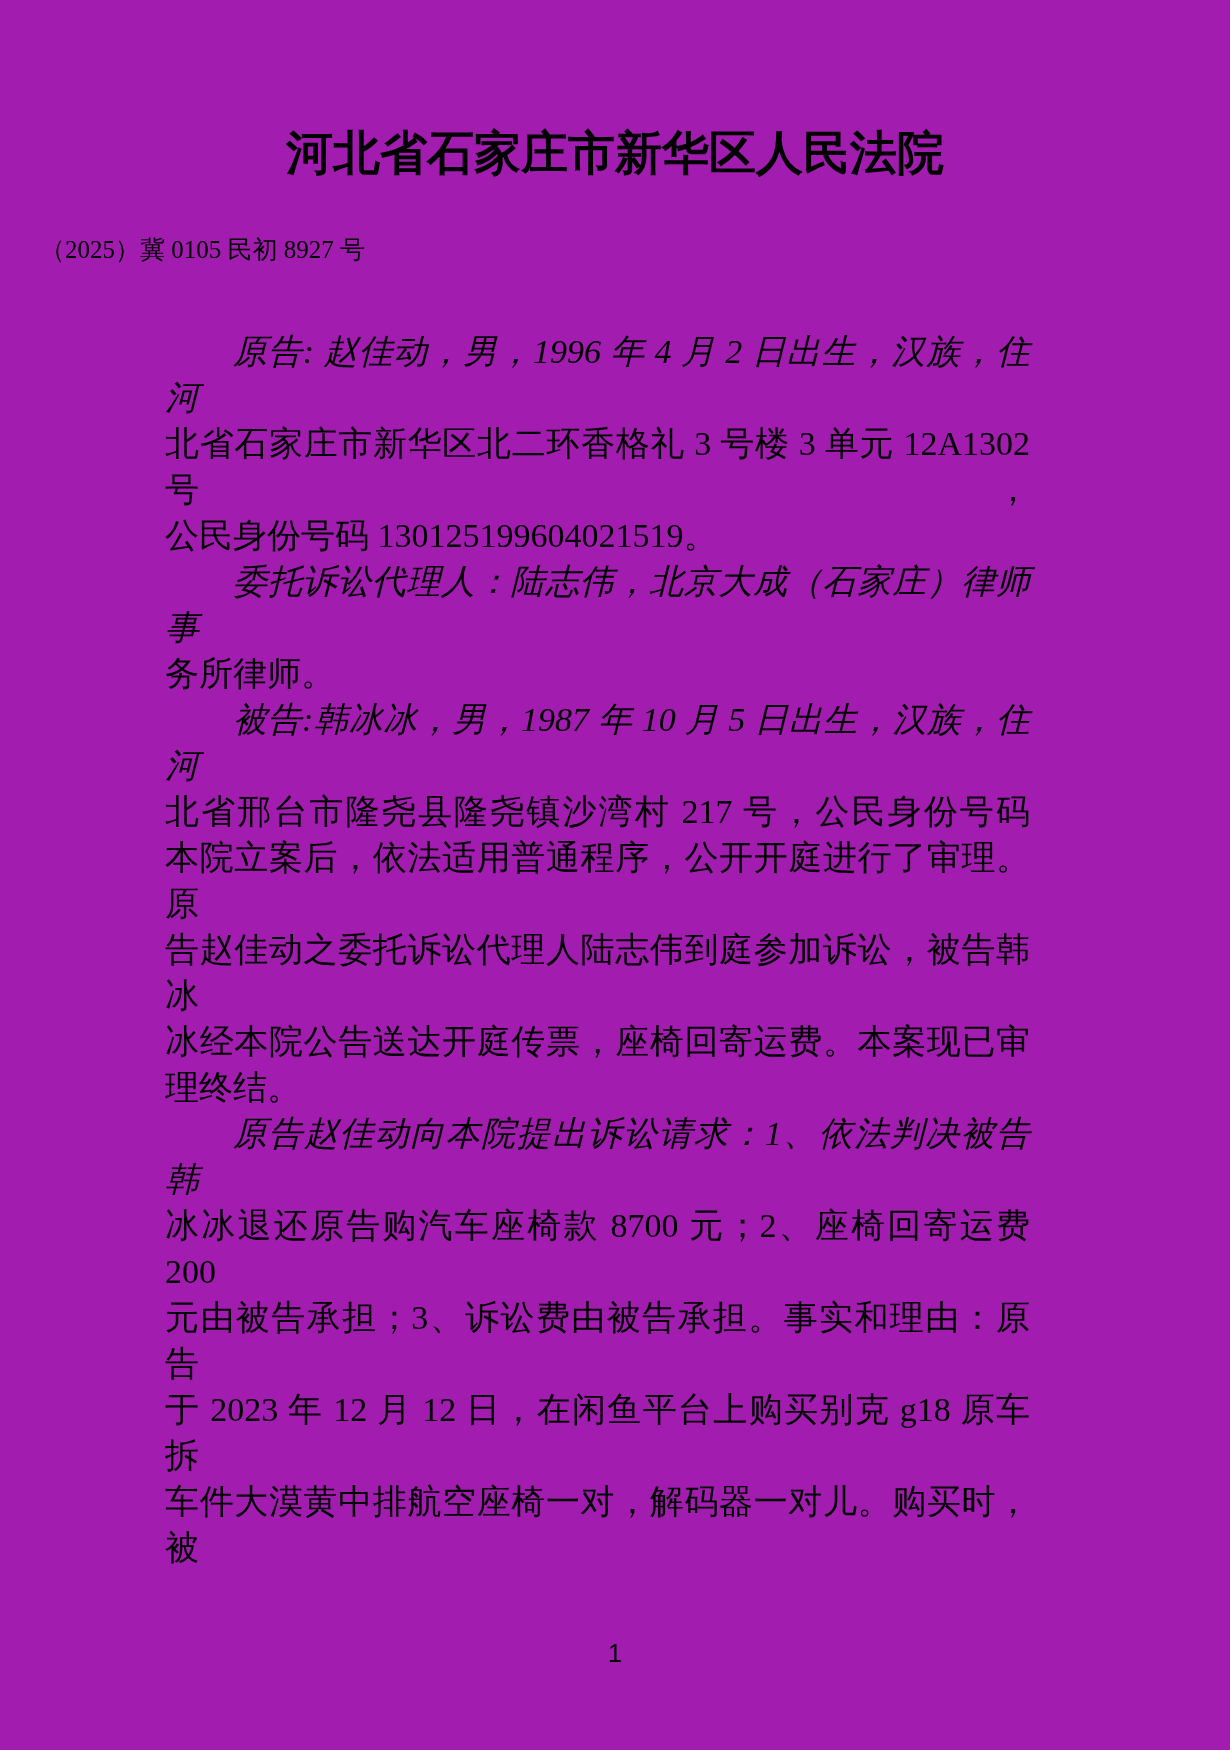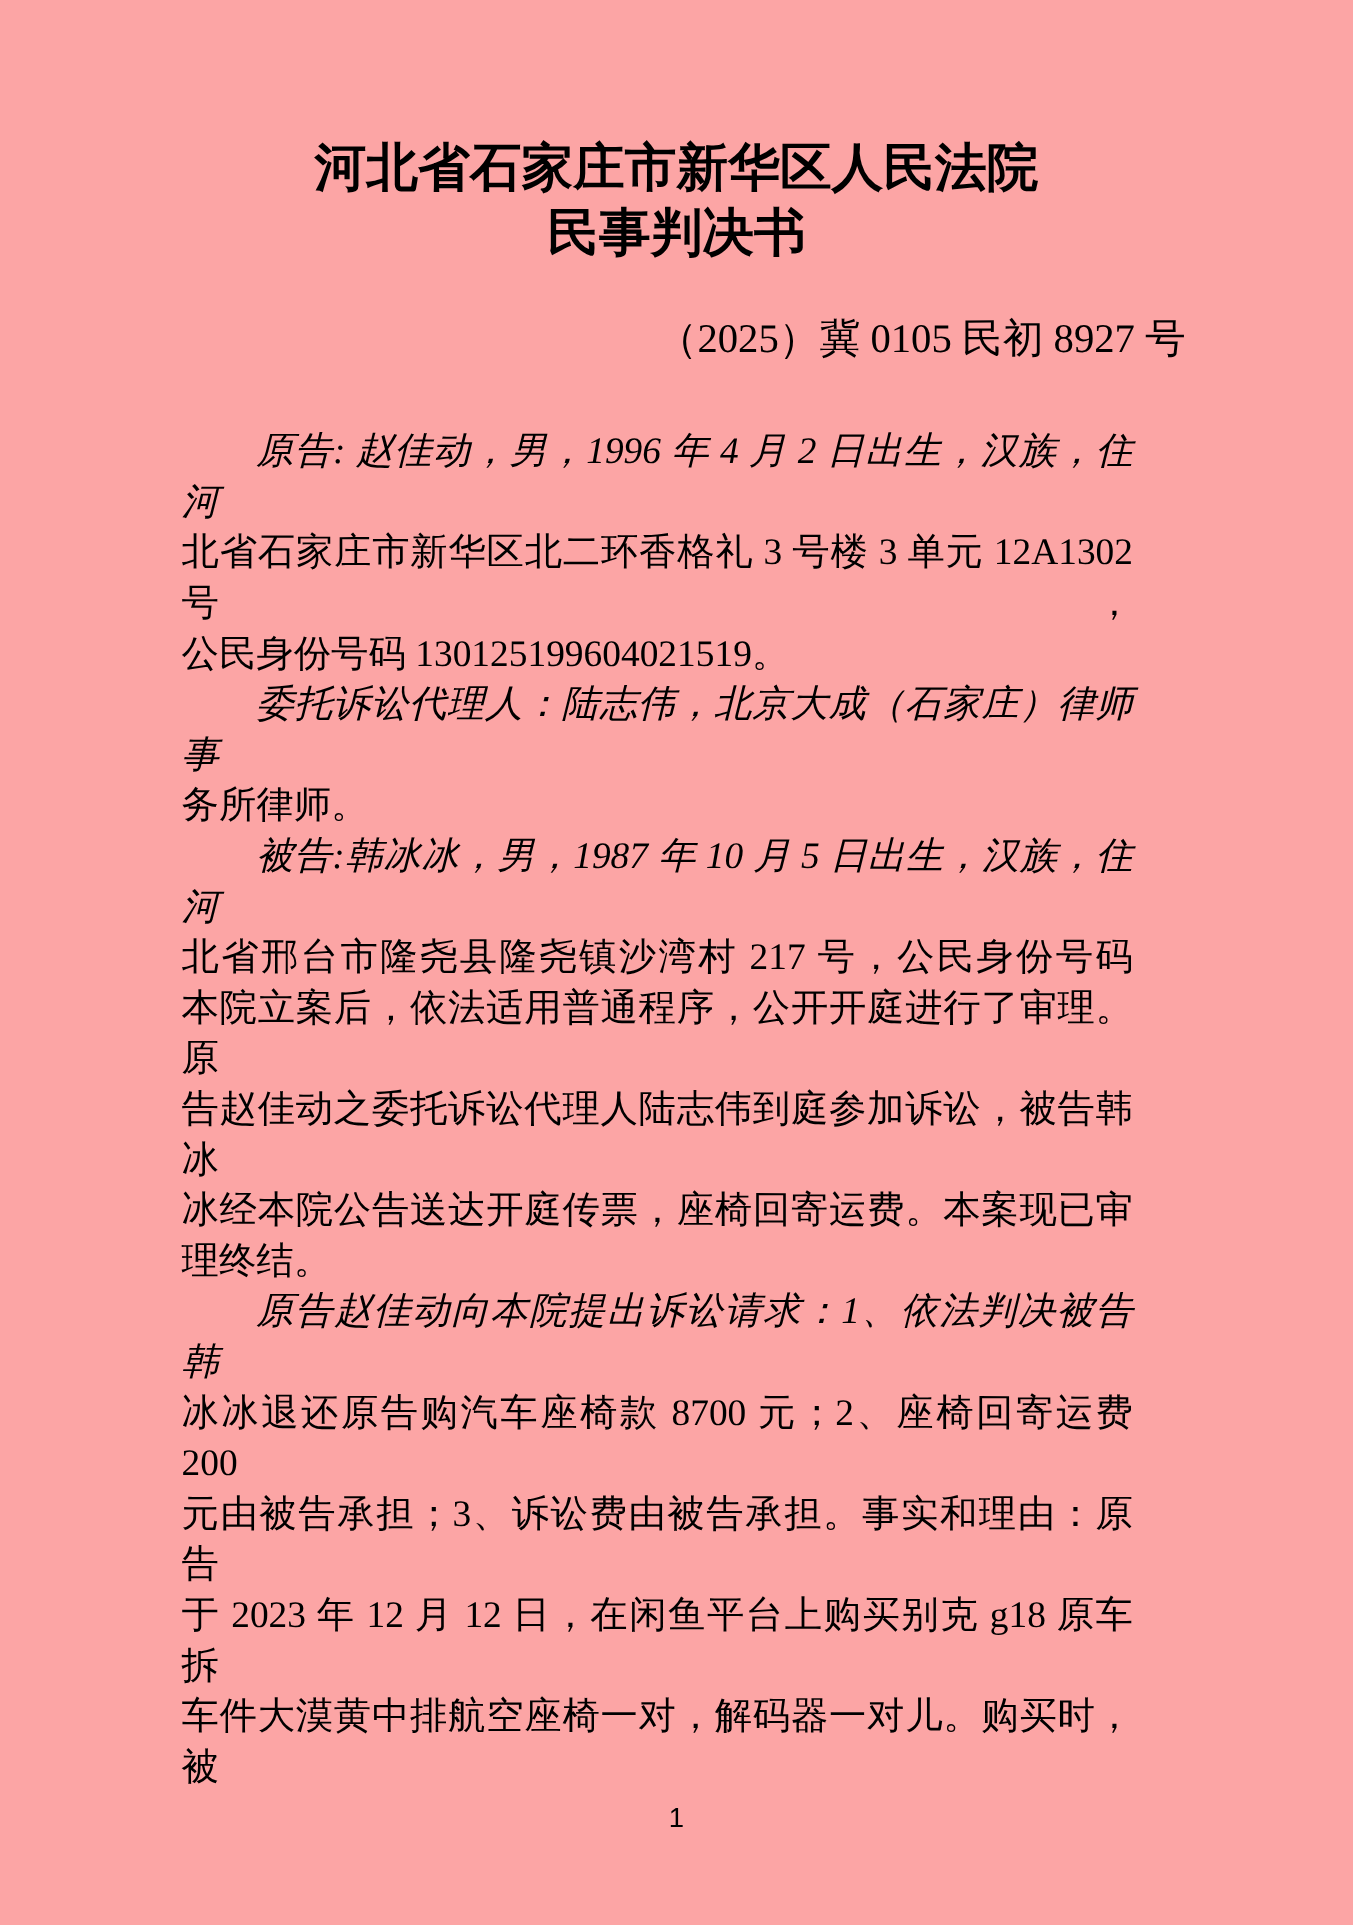--- a/index.html
+++ b/index.html
@@ -4,39 +4,39 @@
 <style>
   html, body {
     margin: 0;
     padding: 0;
     background: #ffffff;
   }
   .page {
     position: relative;
     width: 1230px;
     height: 1750px;
-    background: #fca5a5;
+    background: #a21caf;
     color: #000000;
     box-sizing: border-box;
     overflow: hidden;
     font-family: "Liberation Serif", "DejaVu Serif", serif;
   }
   .title-block {
     margin-top: 124px;
     text-align: center;
     font-weight: 700;
     font-size: 47px;
     line-height: 59px;
   }
   .case-number {
     margin-top: 46px;
-    text-align: right;
     padding-right: 152px;
-    font-size: 37px;
+    font-size: 25px;
     line-height: 42px;
+    margin-left: 40px;
   }
   .body-text {
     margin: 58px 200px 0 165px;
     font-size: 34px;
     line-height: 46px;
   }
   .line {
     text-align: justify;
     text-align-last: justify;
   }
@@ -59,21 +59,20 @@
     font-family: "Liberation Sans", "DejaVu Sans", sans-serif;
   }
 </style>
 </head>
 <body>
 
 <div class="page">
 
   <div class="title-block">
     <div>河北省石家庄市新华区人民法院</div>
-    <div>民事判决书</div>
   </div>
 
   <div class="case-number">（2025）冀 0105 民初 8927 号</div>
 
   <div class="body-text">
     <div class="line indent">原告: 赵佳动，男，1996 年 4 月 2 日出生，汉族，住河</div>
     <div class="line">北省石家庄市新华区北二环香格礼 3 号楼 3 单元 12A1302 号，</div>
     <div class="line short">公民身份号码 130125199604021519。</div>
     <div class="line indent">委托诉讼代理人：陆志伟，北京大成（石家庄）律师事</div>
     <div class="line short">务所律师。</div>

